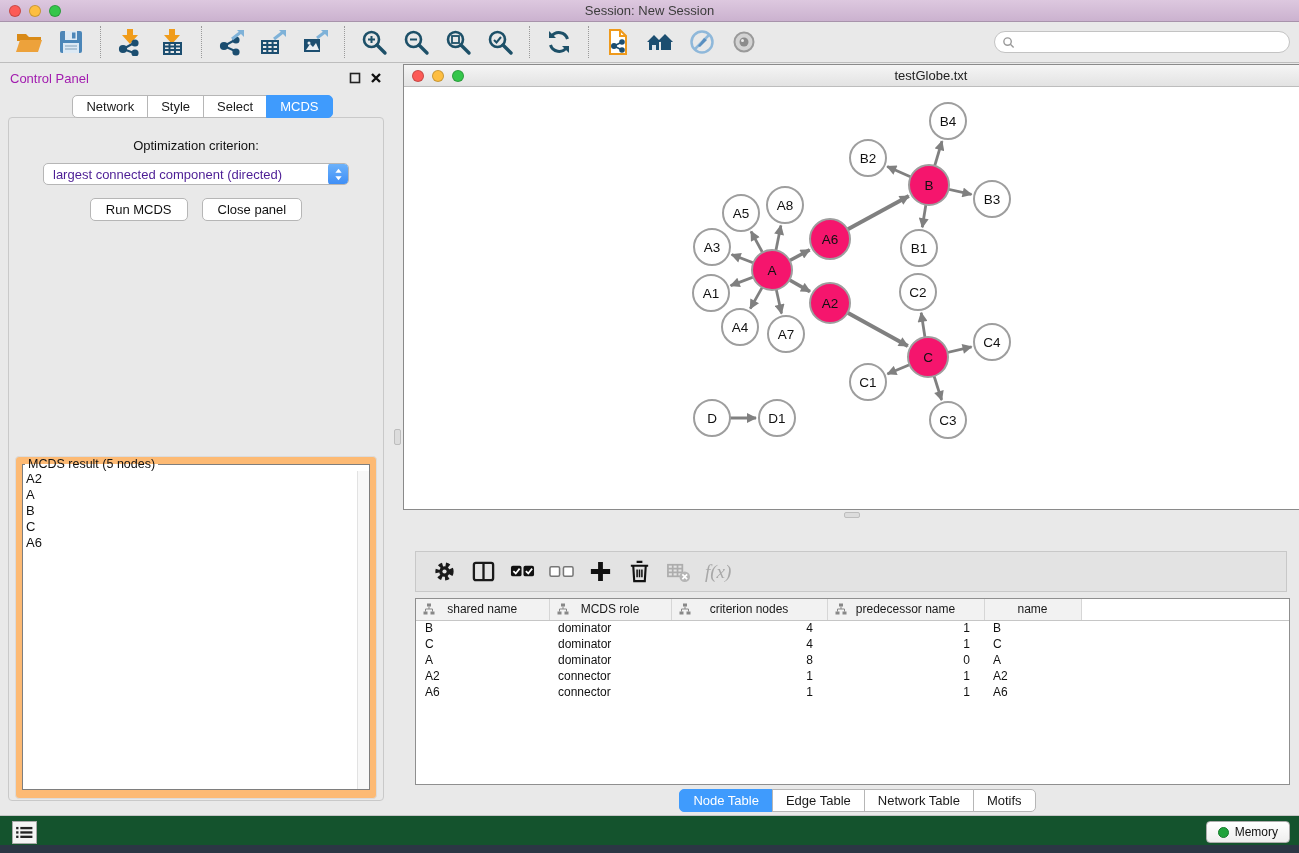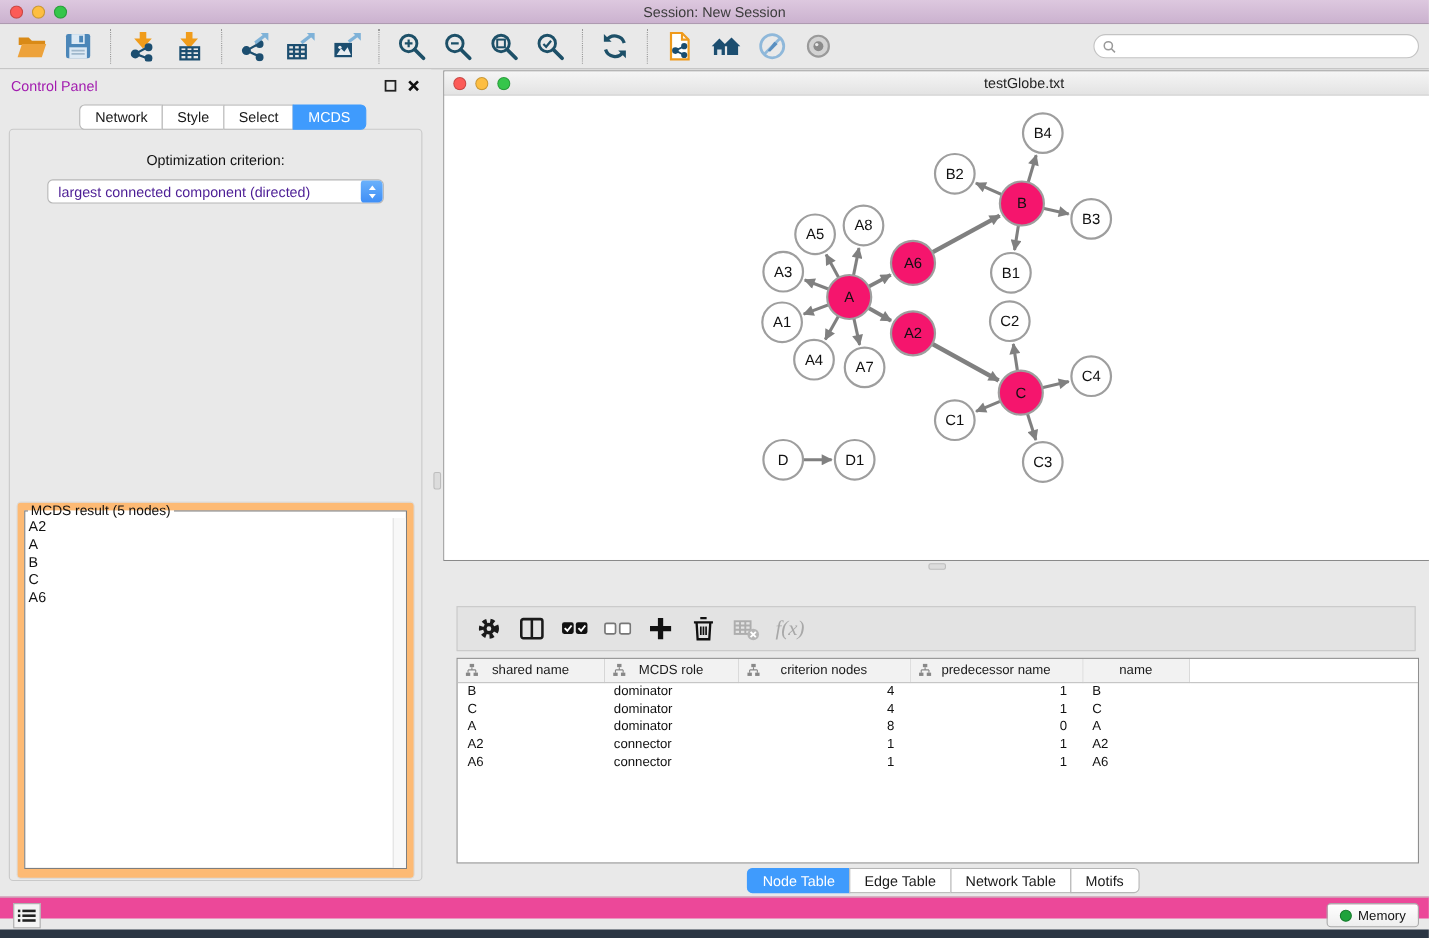--- a/index.html
+++ b/index.html
@@ -85,21 +85,21 @@
   table.data th { height:21px; background:#f2f2f2; border-bottom:1px solid #c6c6c6; border-right:1px solid #d6d6d6;
     font-weight:normal; font-size:12px; color:#1a1a1a; position:relative; text-align:center; }
   table.data th.filler { background:#fff; border-right:none; }
   table.data th .hier { position:absolute; left:7px; top:4px; }
   table.data td { height:16px; font-size:12px; color:#111; padding:0 8px; white-space:nowrap; overflow:hidden; }
   table.data td.r { text-align:right; padding-right:14px; }
   table.data td.l { text-align:left; padding-left:9px; }
   .tp-tabs { position:absolute; left:0; right:0; bottom:3px; display:flex; justify-content:center; }
 
   
-  .statusbar { position:absolute; left:0; top:815px; right:0; height:20px; background:#ec4899; border-top:1px solid #c6c6c6; }
+  .statusbar { position:absolute; left:0; top:815px; right:0; height:30px; background:#14532d; border-top:1px solid #c6c6c6; }
   .list-btn { position:absolute; left:12px; top:5px; width:25px; height:23px; background:#f4f4f4;
     border:1px solid #a9a9a9; display:flex; align-items:center; justify-content:center; }
   .list-btn svg { width:17px; height:13px; }
   .memory-btn { position:absolute; right:9px; top:5px; height:22px; background:linear-gradient(#ffffff,#eeeeee);
     border:1px solid #ababab; border-radius:4px; display:flex; align-items:center; gap:6px; padding:0 11px; font-size:12px; color:#111; }
   .mem-dot { width:11px; height:11px; border-radius:50%; background:#1fa33c; border:1px solid #157a2b; }
   .desktop-strip { position:absolute; left:0; bottom:0; right:0; height:8px; background:#2b3644; }
 </style>
 </head>
 <body>
@@ -286,20 +286,24 @@
     <div class="cp-body">
       <div class="opt-label">Optimization criterion:</div>
       <div class="select">
         <span class="sel-text">largest connected component (directed)</span>
         <span class="stepper">
             <svg viewBox="0 0 10 16">
               <path d="M5 1.5l3.5 4.5h-7z" fill="#fff"></path>
               <path d="M5 14.5L8.5 10h-7z" fill="#fff"></path>
             </svg>
           </span>
+      </div>
+      <div class="cp-buttons">
+        <button class="mac-btn">Run MCDS</button>
+        <button class="mac-btn">Close panel</button>
       </div>
       <div class="result-wrap">
         <fieldset class="result-fieldset">
           <legend>MCDS result (5 nodes)</legend>
           <div class="result-list" id="result-list">
               <div class="result-item">A2</div>
               <div class="result-item">A</div>
               <div class="result-item">B</div>
               <div class="result-item">C</div>
               <div class="result-item">A6</div>

